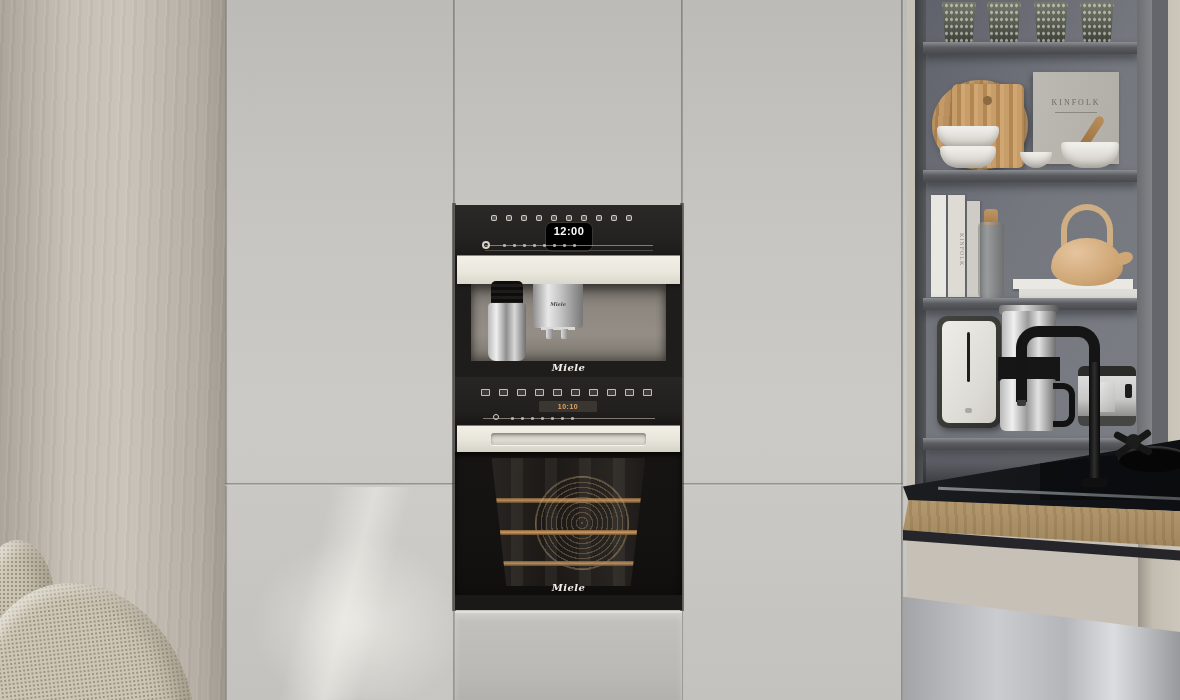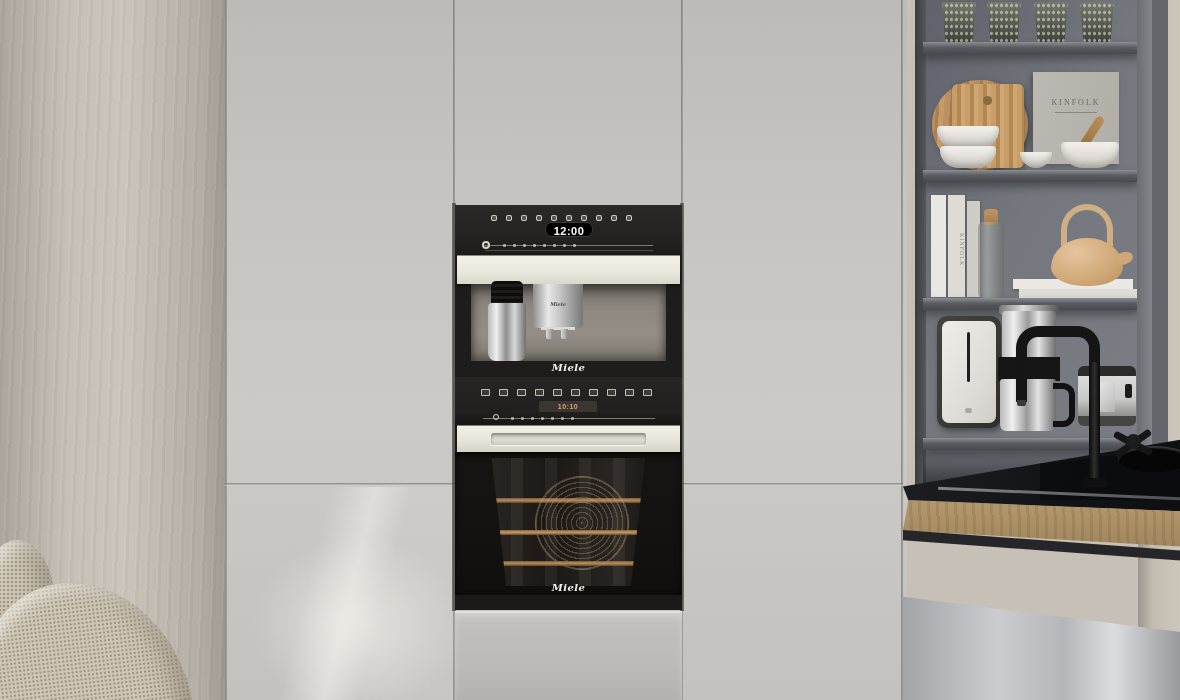--- a/index.html
+++ b/index.html
@@ -29,21 +29,21 @@
   
   .appliance-gap-l{left:452px;top:203px;width:4px;height:408px;background:rgba(40,38,35,.55);}
   .appliance-gap-r{left:680px;top:203px;width:4px;height:408px;background:rgba(40,38,35,.55);}
 
   .coffee{left:455px;top:205px;width:227px;height:172px;background:#1f1d1b;}
   .coffee .panel{left:0;top:0;width:227px;height:50px;
     background:linear-gradient(180deg,#2b2927,#242220 70%,#1d1b19);}
   .icon-row{display:flex;gap:9px;align-items:center;}
   .coffee .icon-row{left:36px;top:9px;width:160px;height:8px;position:absolute;}
   .drink-glyph{position:static!important;width:6px;height:6px;border:1px solid rgba(232,227,216,.85);border-radius:2px;background:rgba(232,227,216,.25);}
-  .coffee .display{left:90px;top:17px;width:48px;height:15px;background:#000;border:1px solid #3a3834;border-radius:7px;
+  .coffee .display{left:90px;top:17px;width:48px;height:30px;background:#000;border:1px solid #3a3834;border-radius:7px;
     color:#fff;font-size:11px;font-weight:bold;line-height:17px;text-align:center;letter-spacing:.5px;}
   .ctrl-line{height:1px;background:rgba(205,200,188,.55);}
   .coffee .ctrl1{left:30px;top:40px;width:168px;}
   .coffee .ctrl2{left:30px;top:45px;width:168px;opacity:.5;}
   .ring-btn{width:8px;height:8px;border:2px solid #d8d3c8;border-radius:50%;background:transparent;}
   .coffee .ring-btn{left:27px;top:36px;}
   .tickset{display:flex;gap:7px;position:absolute;}
   .tick{position:static!important;width:3px;height:3px;background:rgba(220,215,204,.7);border-radius:1px;}
   .coffee .tickset{left:48px;top:39px;}
 

